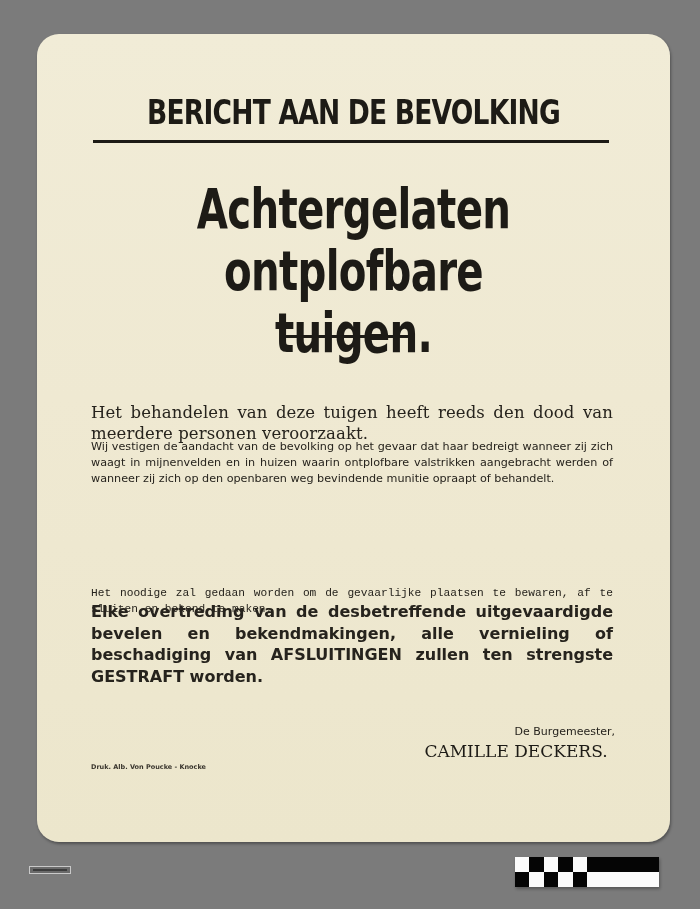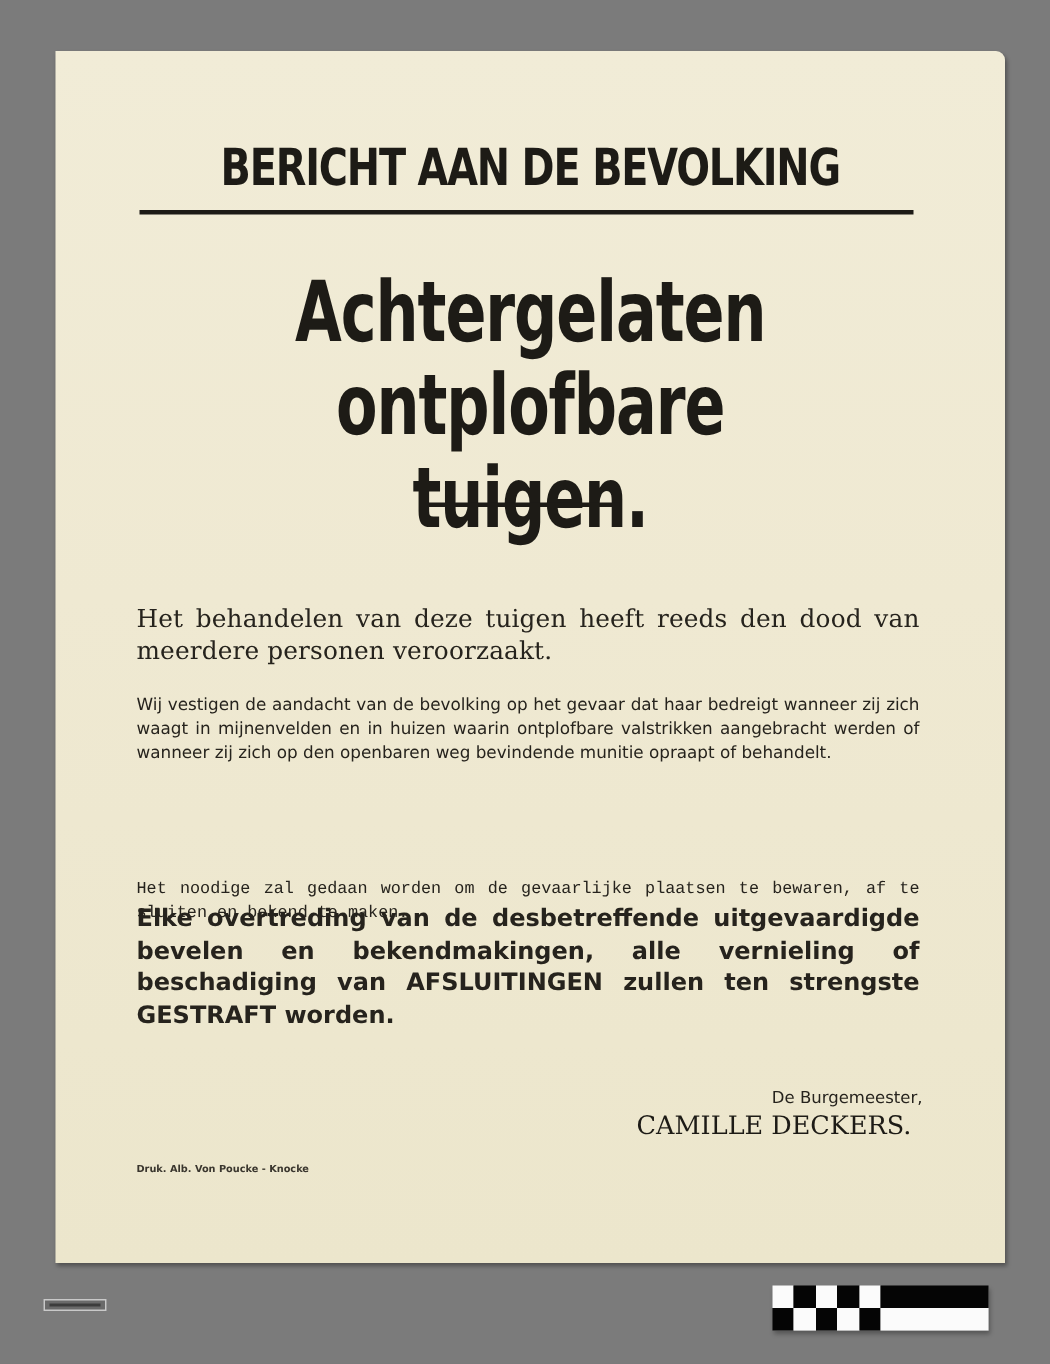--- a/index.html
+++ b/index.html
@@ -17,20 +17,21 @@
     }
     .paper {
       position: absolute;
       left: 37px;
       top: 34px;
       width: 633px;
       height: 808px;
       background: linear-gradient(180deg, #f1ecd7 0%, #efe9d2 45%, #ece6cc 100%);
       box-shadow: 1px 2px 3px rgba(0,0,0,0.35);
       border-top-right-radius: 6px;
+      border-radius: 22px;
     }
     .abs { position: absolute; }
 
     .header-title {
       left: 0; width: 633px;
       top: 58px;
       text-align: center;
       font-family: "DejaVu Sans", sans-serif;
       font-weight: bold;
       font-size: 34px;
@@ -80,21 +81,21 @@
       letter-spacing: 0.1px;
     }
     .bold-sans {
       font-family: "DejaVu Sans", sans-serif;
       font-weight: bold;
       font-size: 16px;
       line-height: 21.5px;
     }
     .p1 { top: 334px; }
     .p2 { top: 368px; }
-    .p3 { top: 428px; }
+    .p3 { top: 405px; }
     .p4 { top: 483px; }
     .p5 { top: 551px; font-family: Liberation Mono, monospace; }
     .p6 { top: 567px; }
 
     .place-date {
       left: 54px; top: 676px;
       font-family: "DejaVu Serif", serif;
       font-size: 12px;
       color: #26231d;
     }
@@ -111,21 +112,20 @@
       font-family: "DejaVu Serif", serif;
       font-size: 17px;
       color: #1d1b16;
     }
     .printer {
       left: 54px; top: 729px;
       font-family: "DejaVu Sans", sans-serif;
       font-size: 6.5px;
       font-weight: bold;
       color: #3a362e;
-      margin-top: 12px;
     }
 
     .bottom-label {
       position: absolute;
       left: 29px; top: 866px;
       width: 42px; height: 8px;
       border: 1px solid #c9c9c9;
       background: #6a6a6a;
       box-sizing: border-box;
     }

